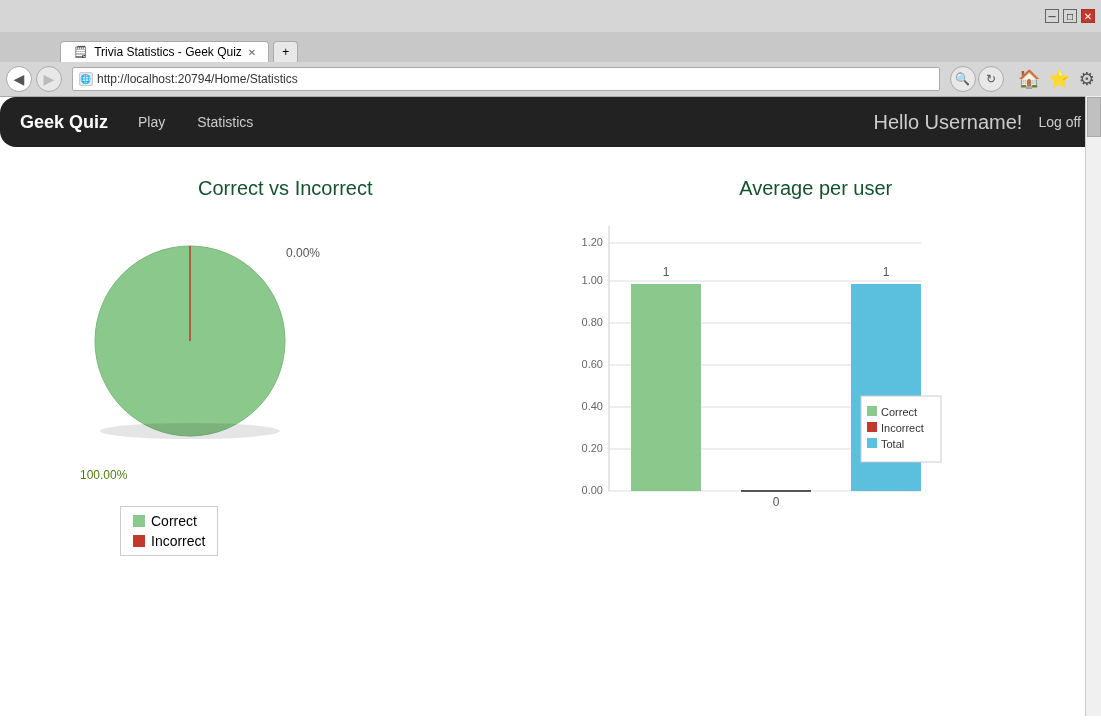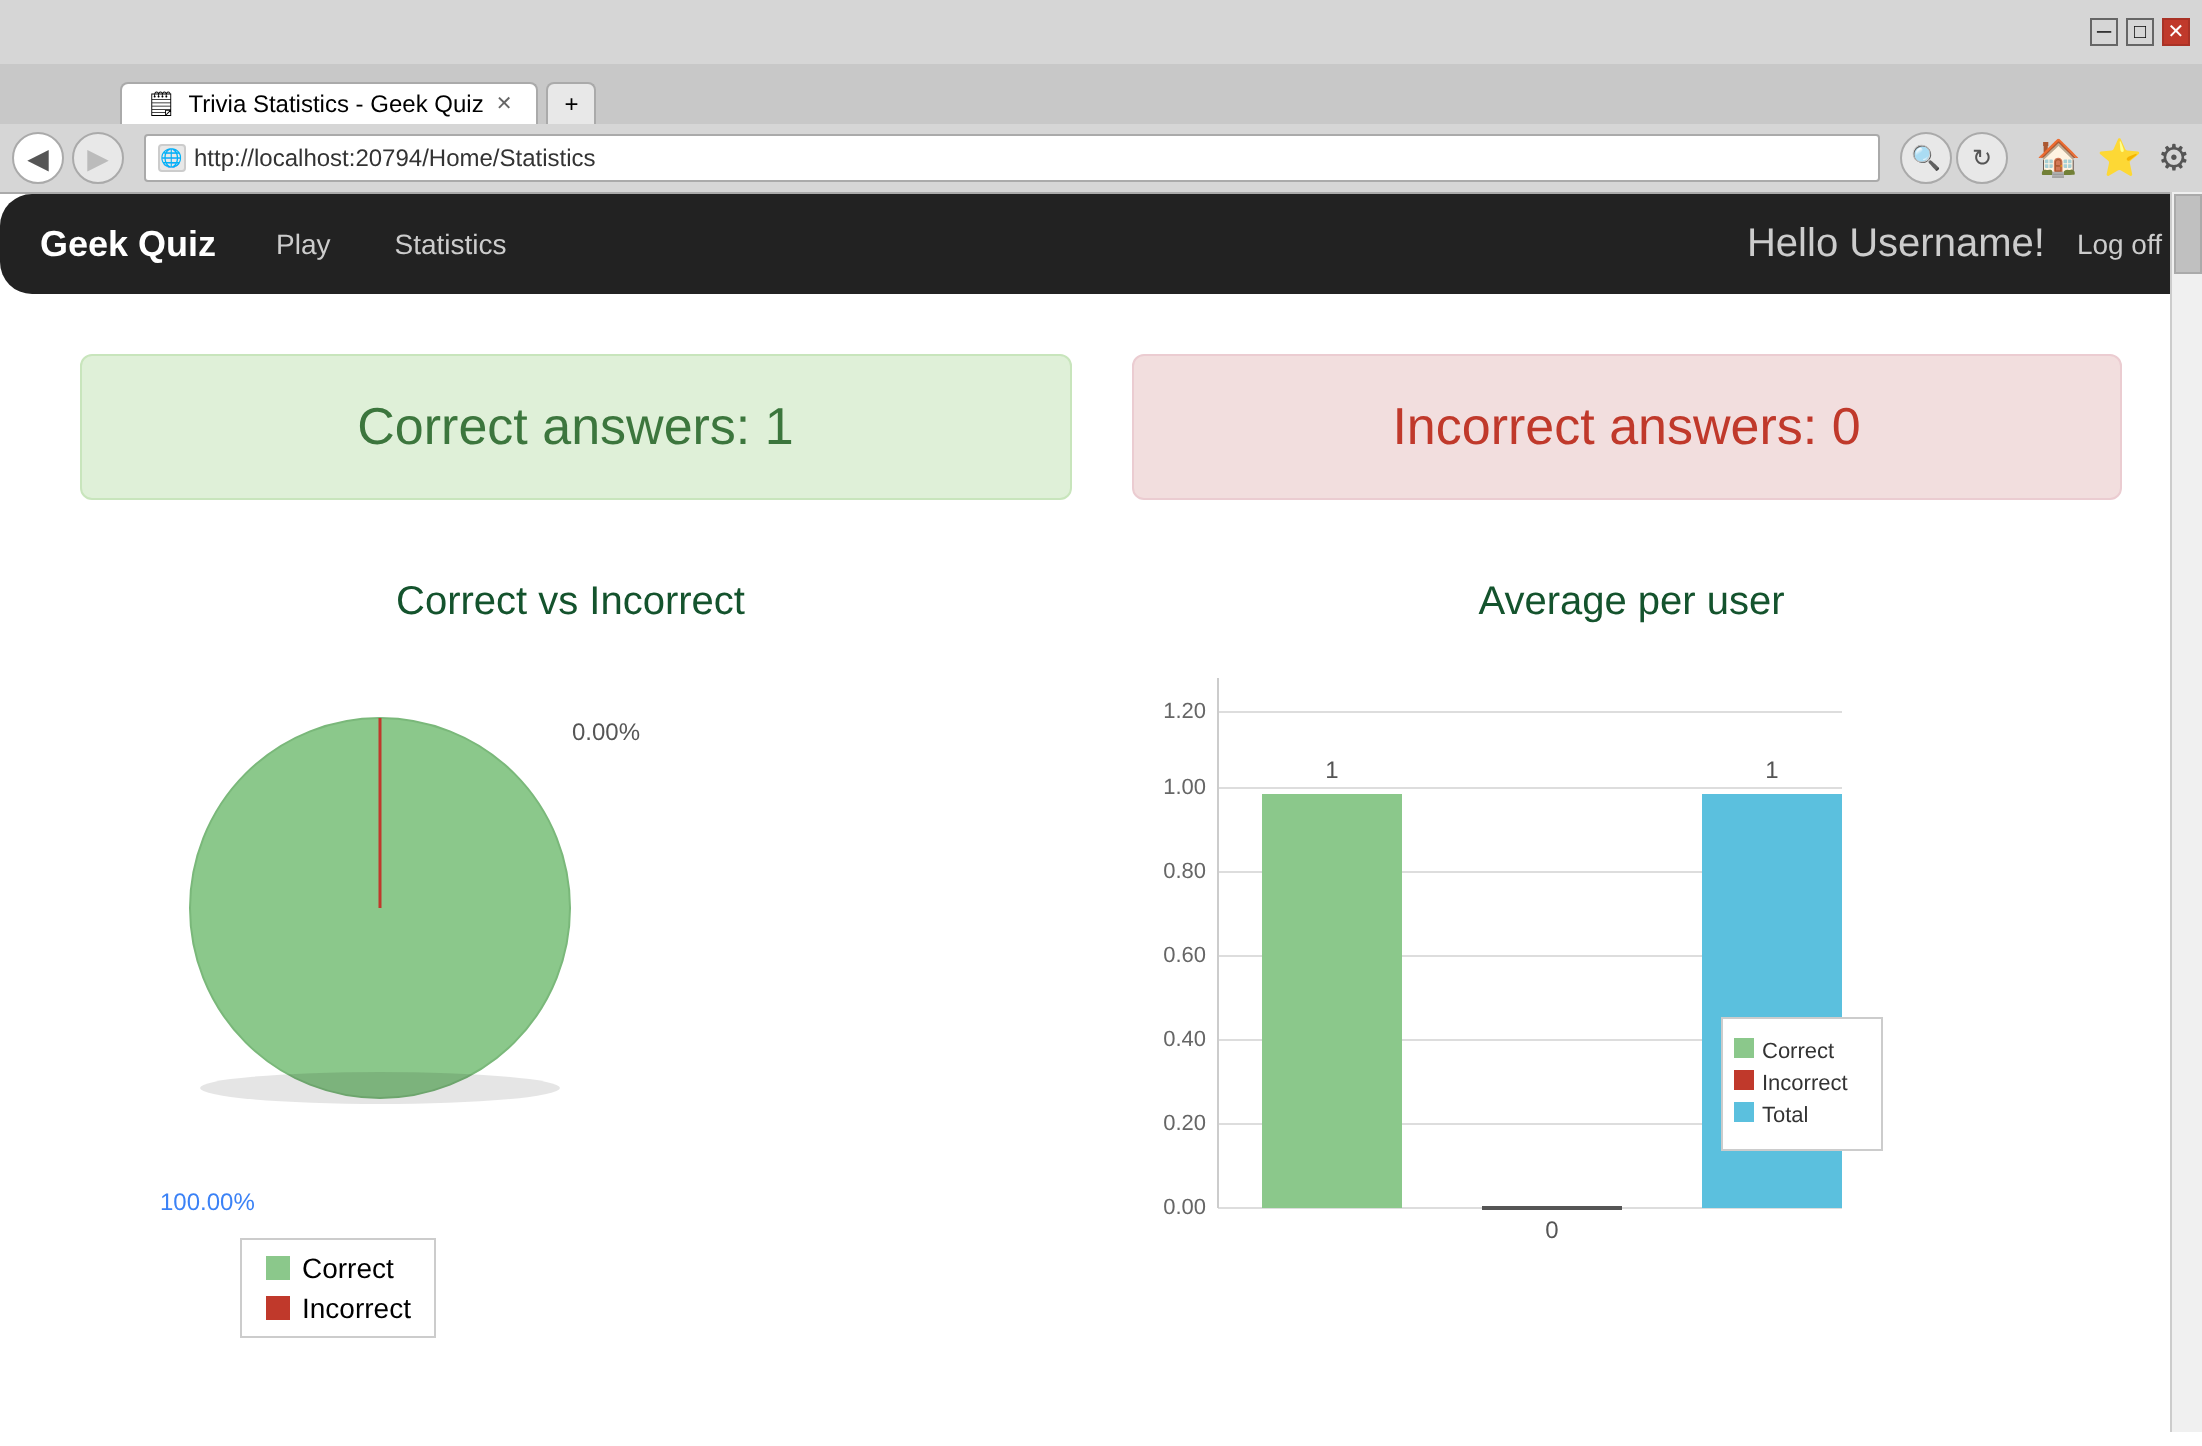--- a/index.html
+++ b/index.html
@@ -268,47 +268,39 @@
     <a class="navbar-link">Statistics</a>
   </div>
   <div class="navbar-right">
     <span class="navbar-user">Hello Username!</span>
     <a class="navbar-logoff">Log off</a>
   </div>
 </nav>
 
 <div class="content">
 
-  <div class="answer-boxes">
-    <div class="answer-box correct">
-      <span>Correct answers: 1</span>
-    </div>
-    <div class="answer-box incorrect">
-      <span>Incorrect answers: 0</span>
-    </div>
-  </div>
 
   <div class="charts-section">
 
     <div class="chart-container">
       <div class="chart-title">Correct vs Incorrect</div>
       <div style="position:relative; width:300px; height:290px;">
         
         <span style="position:absolute; top:30px; right:20px; font-size:12px; color:#555;">0.00%</span>
         
         <svg width="260" height="240" viewBox="0 0 260 240" style="margin-left:20px;">
 
           <circle cx="130" cy="125" r="95" fill="#8BC88B" stroke="#7ab87a" stroke-width="1"></circle>
 
           <line x1="130" y1="125" x2="130" y2="30" stroke="#c0392b" stroke-width="1.5"></line>
 
           <ellipse cx="130" cy="215" rx="90" ry="8" fill="rgba(0,0,0,0.1)"></ellipse>
         </svg>
         
-        <span style="position:absolute; bottom:11px; left:40px; font-size:12px; color:#3b82f6;">100.00%</span>
+        <span style="position:absolute; bottom:24px; left:40px; font-size:12px; color:#4d7c0f;">100.00%</span>
       </div>
       
       <div style="margin-left:80px; border:1px solid #ccc; padding:6px 12px; display:inline-flex; flex-direction:column; gap:4px;">
         <div class="legend-item">
           <div class="legend-color" style="background:#8BC88B;"></div>
           <span>Correct</span>
         </div>
         <div class="legend-item">
           <div class="legend-color" style="background:#c0392b;"></div>
           <span>Incorrect</span>

